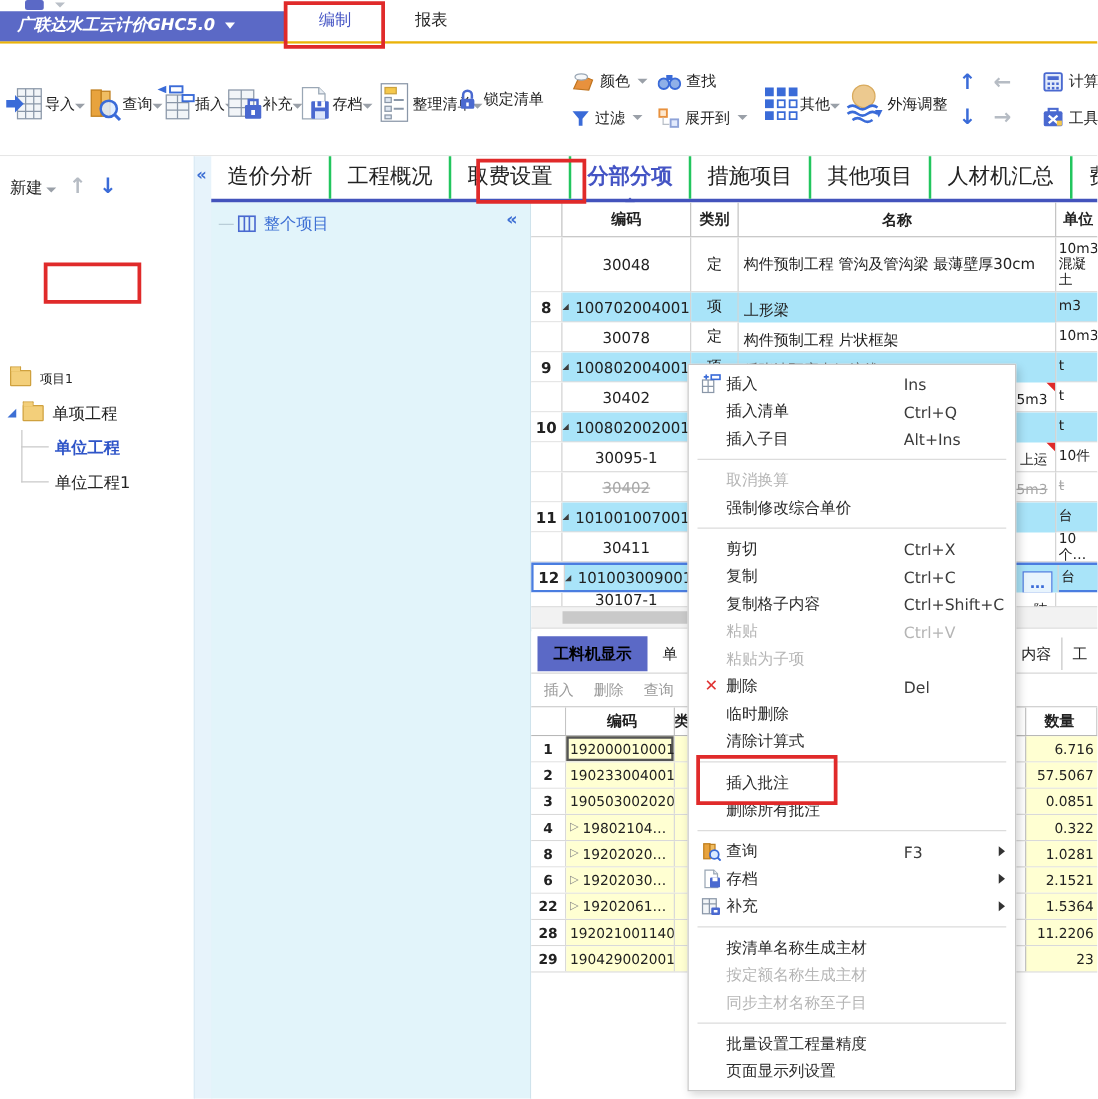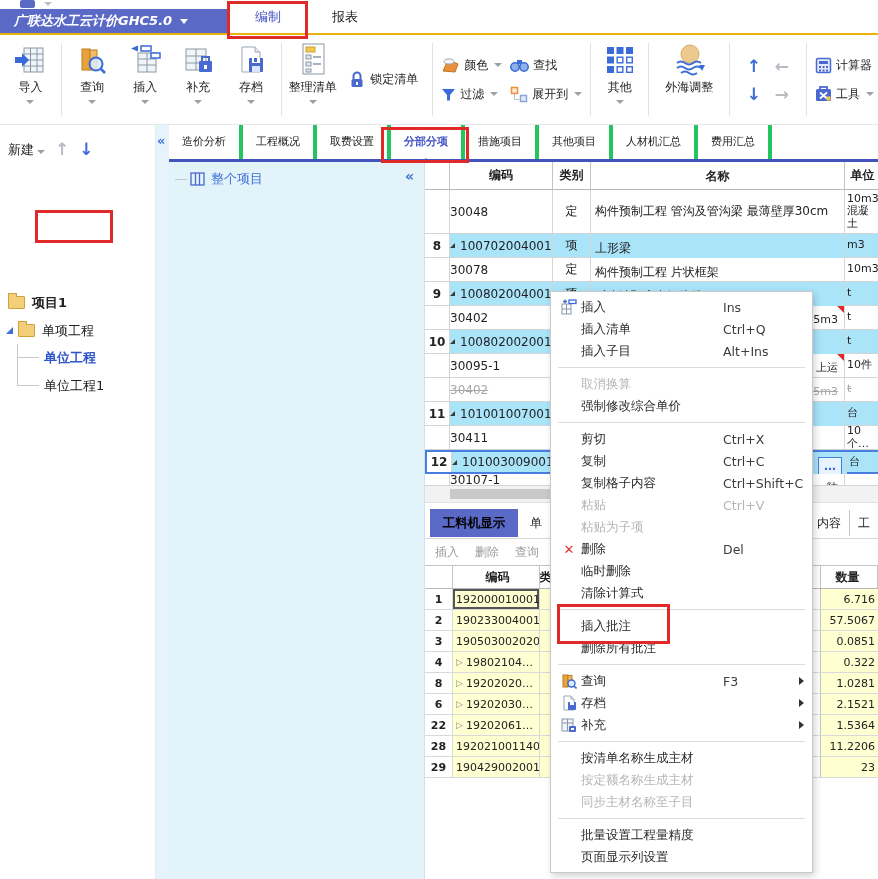--- a/index.html
+++ b/index.html
@@ -14,21 +14,21 @@
              font-weight:bold;font-style:italic;font-size:13px;line-height:24px;padding-left:14px;box-sizing:border-box;white-space:nowrap}
   #app-title .caret{display:inline-block;margin-left:8px;width:0;height:0;border-left:4px solid transparent;border-right:4px solid transparent;border-top:5px solid #fff;vertical-align:middle}
   .mode-tab{position:absolute;top:0;height:21px;line-height:33px;text-align:center;font-size:13px;cursor:default}
   #tab-bianzhi{left:230px;width:76px;color:#4454c4}
   #tab-baobiao{left:316px;width:58px;color:#222}
 
   
   #toolbar{position:absolute;left:0;top:35px;width:878px;height:90px;background:#fff;border-bottom:1px solid #e6e6e6;
            display:flex;align-items:stretch;padding-left:4px;box-sizing:border-box}
   .tb-sep{width:1px;background:#e2e2e2;margin:8px 4px}
-  .tb-big{width:56px;display:flex;flex-direction:column;align-items:center;padding-top:7px;box-sizing:border-box}
+  .tb-big{width:56px;display:flex;flex-direction:row;align-items:center;padding-top:7px;box-sizing:border-box}
   .tb-big .ticon{height:36px;display:flex;align-items:center;justify-content:center}
   .tb-big .tlabel{margin-top:1px;font-size:12px;white-space:nowrap}
   .caret-d{margin-top:4px;width:0;height:0;border-left:4px solid transparent;border-right:4px solid transparent;border-top:4px solid #9aa0a8}
   .lock-btn{display:flex;align-items:center;gap:5px;padding:0 10px;white-space:nowrap}
   .tb-col{display:flex;flex-direction:column;justify-content:center;gap:12px;padding:0 4px}
   .tb-small{display:flex;align-items:center;gap:4px;white-space:nowrap}
   .tb-small .caret-r{width:0;height:0;border-left:4px solid transparent;border-right:4px solid transparent;border-top:4px solid #9aa0a8;margin-left:2px}
   #other-btn{width:52px}
   #offshore-btn{width:76px}
   .arrow-grid{display:grid;grid-template-columns:28px 28px;grid-template-rows:28px 28px;align-content:center;justify-items:center;align-items:center;padding:0 6px}
@@ -45,41 +45,41 @@
   .expander{width:0;height:0;border-left:7px solid transparent;border-bottom:7px solid #3d6fd4;margin-right:5px;flex:none}
   .tree-line{position:absolute;background:#c9c9c9}
   #tree-label-sel{color:#2f55c8;font-weight:bold;font-size:13px}
 
   
   #strip{position:absolute;left:155px;top:125px;width:14px;height:754px;background:#e7f3fb;border-left:1px solid #dcebf5}
   #strip .chev{position:absolute;left:1px;top:8px;color:#3d6fd4;font-size:13px;font-weight:bold}
 
   
   #main-tabs{position:absolute;left:169px;top:125px;width:709px;height:37px;background:#fff;border-bottom:3px solid #4353bc;display:flex;box-sizing:border-box}
-  .tab{padding:0 13px;line-height:33px;font-size:11px;color:#222;border-right:4px solid #22c55e;position:relative;white-space:nowrap}
+  .tab{padding:0 13px;line-height:33px;font-size:17px;color:#222;border-right:2px solid #22c55e;position:relative;white-space:nowrap}
   .tab.active{color:#4454c4;font-weight:bold}
   .tab.active::after{content:"";position:absolute;left:50%;bottom:-3px;margin-left:-4px;width:0;height:0;border-left:4px solid transparent;border-right:4px solid transparent;border-bottom:4px solid #4353bc}
 
   
   #project-panel{position:absolute;left:169px;top:162px;width:256px;height:717px;background:#e2f4fa;border-right:1px solid #cfe3ec;box-sizing:border-box}
   #pp-header{position:absolute;left:6px;top:8px;display:flex;align-items:center;color:#3d6fd4;font-size:13px}
   #pp-stub{width:12px;height:1px;background:#b9cdd8;margin-right:3px}
   #pp-collapse{position:absolute;right:10px;top:6px;color:#3d6fd4;font-size:14px;font-weight:bold}
 
   
   #main-table{position:absolute;left:425px;top:162px;width:453px;background:#fff}
   .m-header{display:flex;height:28px;font-weight:bold;border-bottom:1px solid #b8b8b8;box-sizing:border-box}
   .m-header div{border-right:1px solid #c4c4c4;display:flex;align-items:center;justify-content:center;box-sizing:border-box}
   .m-row{display:flex;height:24px;border-bottom:1px solid #d4d4d4;box-sizing:border-box;background:#fff;position:relative}
   .m-row.tall{height:44px}
   .m-row.partial{height:12px;overflow:hidden}
   .m-row.selected{border:2px solid #4a7de0}
   .mc{border-right:1px solid #d4d4d4;box-sizing:border-box;display:flex;align-items:center;overflow:hidden}
   .mc-no{width:25px;justify-content:center;font-weight:bold;flex:none;background:#fff}
-  .mc-code{width:103px;justify-content:flex-start;flex:none}
+  .mc-code{width:103px;justify-content:center;flex:none}
   .mc-cat{width:38px;justify-content:center;flex:none}
   .mc-name{width:254px;padding:14px 4px;flex:none;position:relative;line-height:1.25}
   .mc-unit{width:33px;padding-left:2px;font-size:11px;flex:none;border-right:none;line-height:1.1}
   .m-row.hl .mc-code,.m-row.hl .mc-cat,.m-row.hl .mc-name,.m-row.hl .mc-unit{background:#a9e4f9}
   .m-row.strike .mc-code,.m-row.strike .mc-name,.m-row.strike .mc-unit{color:#a8a8a8;text-decoration:line-through}
   .mc-name.tail{justify-content:flex-end;padding-right:6px;font-size:11px}
   .mc-name .red-mark{position:absolute;right:0;top:0;width:0;height:0;border-left:7px solid transparent;border-top:7px solid #e02a2a}
   .code-exp{width:0;height:0;border-left:5px solid transparent;border-bottom:5px solid #3c3c3c;margin-right:5px}
   .ellipsis-btn{margin-left:auto;width:22px;height:16px;border:1px solid #4a7de0;background:#e8f4fd;color:#3a6bd8;
                 display:flex;align-items:center;justify-content:center;font-weight:bold;line-height:10px}
@@ -364,21 +364,21 @@
     <span id="new-btn">
         <span>新建</span>
         <span class="caret-d"></span>
       </span>
     <span class="arr gray">↑</span>
     <span class="arr blue">↓</span>
   </div>
   <div class="tree-line" style="left:17px;top:219px;width:1px;height:42px"></div>
   <div class="tree-line" style="left:17px;top:232px;width:22px;height:1px"></div>
   <div class="tree-line" style="left:17px;top:260px;width:22px;height:1px"></div>
-  <div class="tree-item" style="top:164px;padding-left:8px;font-weight:bold;font-size:13px">
+  <div class="tree-item" style="top:164px;padding-left:8px;font-weight:normal;font-size:10px">
     <span class="folder"></span>
       <span>项目1</span>
   </div>
   <div class="tree-item" style="top:192px;padding-left:6px;font-size:13px">
     <span class="expander"></span>
       <span class="folder"></span>
       <span>单项工程</span>
   </div>
   <div class="tree-item" style="top:219px;padding-left:44px">
     <span id="tree-label-sel">单位工程</span>

